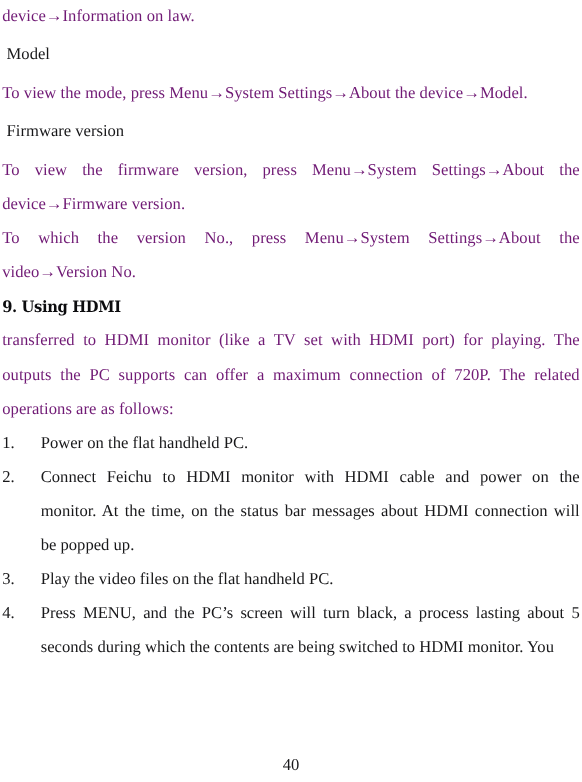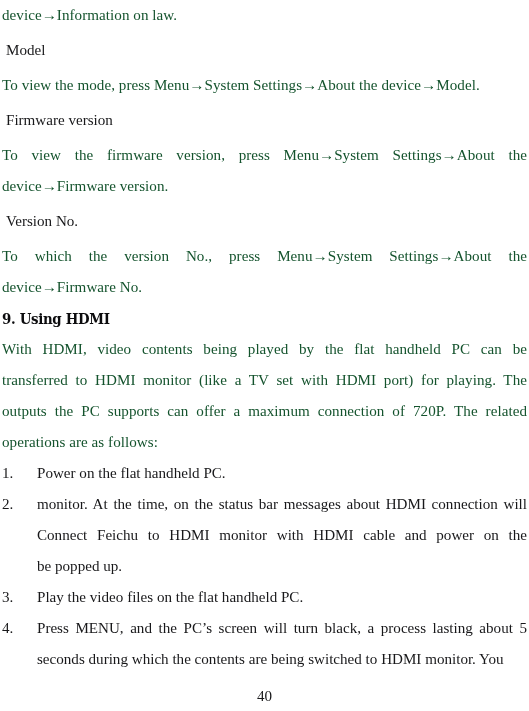--- a/index.html
+++ b/index.html
@@ -34,21 +34,21 @@
     width: 525px;
   }
 
   
   .para {
     font-size: 15.1px;
     line-height: 31px;
     text-align: justify;
     text-justify: inter-word;
     margin: 0;
-    color: #14532d;
+    color: #701a75;
     letter-spacing: 0.05px;
   }
 
   
   .para.flush > .l {
     display: block;
     text-align: justify;
     text-align-last: justify;
     white-space: nowrap;
   }
@@ -144,50 +144,48 @@
       <span class="l last">To view the mode, press Menu→System Settings→About the device→Model.</span>
     </p>
 
     <p class="label-line">Firmware version</p>
 
     <p class="para flush">
       <span class="l">To view the firmware version, press Menu→System Settings→About the</span>
       <span class="l last">device→Firmware version.</span>
     </p>
 
-    <p class="label-line">Version No.</p>
 
     <p class="para flush">
       <span class="l">To which the version No., press Menu→System Settings→About the</span>
-      <span class="l last">device→Firmware No.</span>
+      <span class="l last">video→Version No.</span>
     </p>
 
     <h2 class="heading">9. Using HDMI</h2>
 
     <p class="para flush">
-      <span class="l">With HDMI, video contents being played by the flat handheld PC can be</span>
       <span class="l">transferred to HDMI monitor (like a TV set with HDMI port) for playing. The</span>
       <span class="l">outputs the PC supports can offer a maximum connection of 720P. The related</span>
       <span class="l last">operations are as follows:</span>
     </p>
 
     <ol class="list">
 
       <li class="list-item">
         <span class="num">1.</span>
         <span class="body">
           <span class="l last">Power on the flat handheld PC.</span>
         </span>
       </li>
 
       <li class="list-item">
         <span class="num">2.</span>
         <span class="body">
+          <span class="l">Connect Feichu to HDMI monitor with HDMI cable and power on the</span>
           <span class="l">monitor. At the time, on the status bar messages about HDMI connection will</span>
-          <span class="l">Connect Feichu to HDMI monitor with HDMI cable and power on the</span>
           <span class="l last">be popped up.</span>
         </span>
       </li>
 
       <li class="list-item">
         <span class="num">3.</span>
         <span class="body">
           <span class="l last">Play the video files on the flat handheld PC.</span>
         </span>
       </li>

